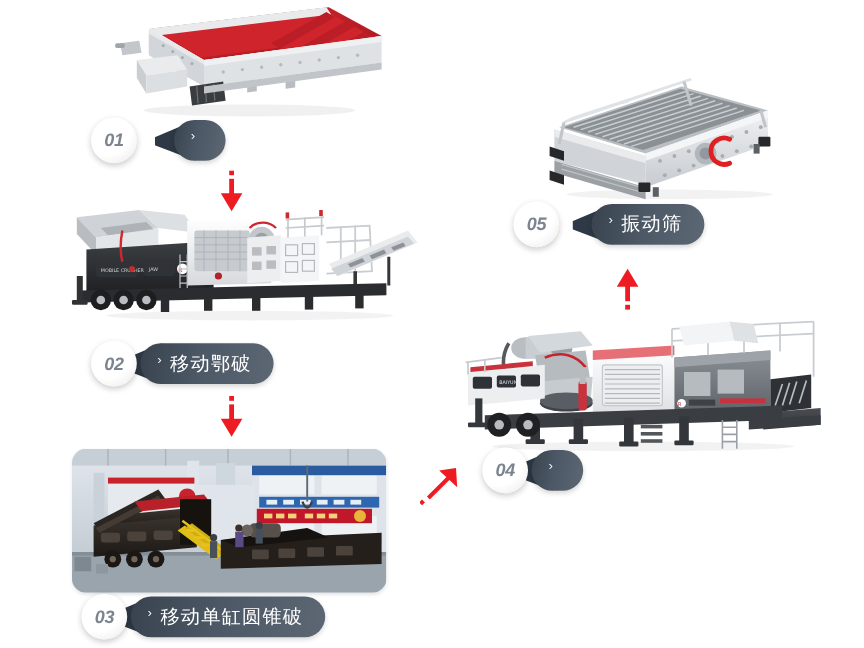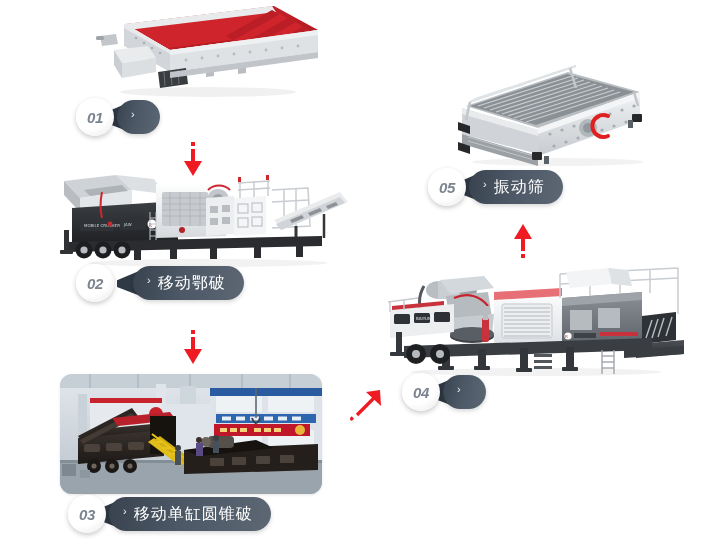--- a/index.html
+++ b/index.html
@@ -175,21 +175,21 @@
         <line x1="92" y1="68" x2="93" y2="82"></line>
       </g>
 
       <polygon points="120,66 128,65 128,74 120,75" fill="#b9bdc1"></polygon>
       <polygon points="152,63 160,62 160,71 152,72" fill="#b9bdc1"></polygon>
 
       <polygon points="84,70 232,50 232,56 84,76" fill="#c1c5c9"></polygon>
     </svg>
   </div>
 
-  <div class="step-label" style="left:76px; top:98px;">
+  <div class="step-label" style="left:76px; top:98px;gap:28px;">
     <div class="step-num">01</div>
     <div class="pill-wrap">
       <div class="pill-tail"></div>
       <div class="pill">
         <span class="chev">›</span>
       </div>
     </div>
   </div>
 
   <div class="arrow" style="left:180px; top:142px;">
@@ -321,21 +321,21 @@
         <line x1="92" y1="44" x2="92" y2="72"></line>
           <line x1="98" y1="44" x2="98" y2="72"></line>
         <line x1="92" y1="50" x2="98" y2="50"></line>
           <line x1="92" y1="56" x2="98" y2="56"></line>
         <line x1="92" y1="62" x2="98" y2="62"></line>
           <line x1="92" y1="68" x2="98" y2="68"></line>
       </g>
     </svg>
   </div>
 
-  <div class="step-label" style="left:76px; top:264px;gap:16px;">
+  <div class="step-label" style="left:76px; top:284px;">
     <div class="step-num">02</div>
     <div class="pill-wrap">
       <div class="pill-tail"></div>
       <div class="pill">
         <span class="chev">›</span>
         <span class="ptext">移动鄂破</span>
       </div>
     </div>
   </div>
 
@@ -739,21 +739,21 @@
         <rect x="184" y="56" width="10" height="8" rx="1"></rect>
       </g>
 
       <g fill="#5b6064">
         <rect x="96" y="98" width="5" height="8"></rect>
         <rect x="180" y="62" width="5" height="8"></rect>
       </g>
     </svg>
   </div>
 
-  <div class="step-label" style="left:428px; top:168px;">
+  <div class="step-label" style="left:428px; top:168px;gap:24px;">
     <div class="step-num">05</div>
     <div class="pill-wrap">
       <div class="pill-tail"></div>
       <div class="pill">
         <span class="chev">›</span>
         <span class="ptext">振动筛</span>
       </div>
     </div>
   </div>
 

